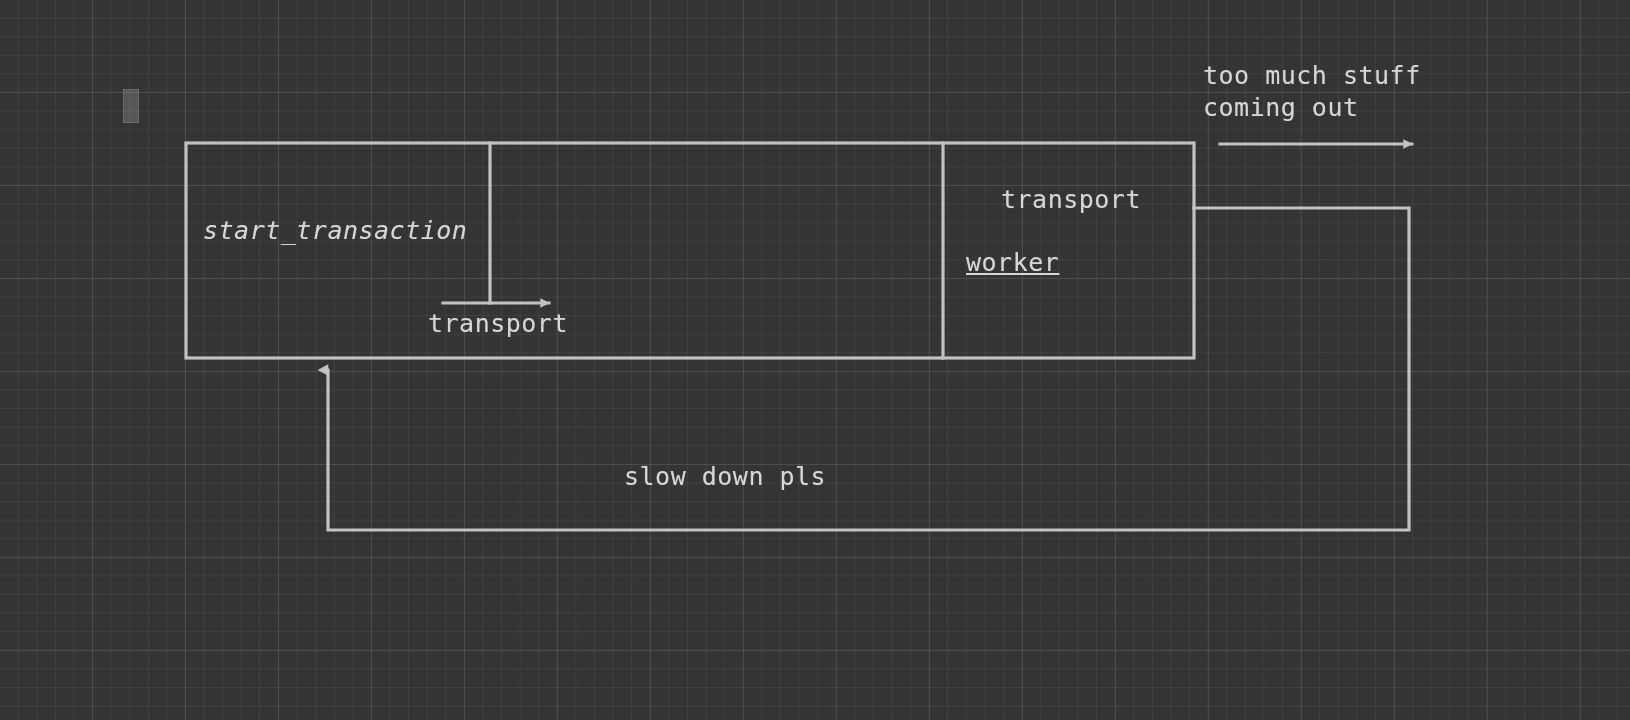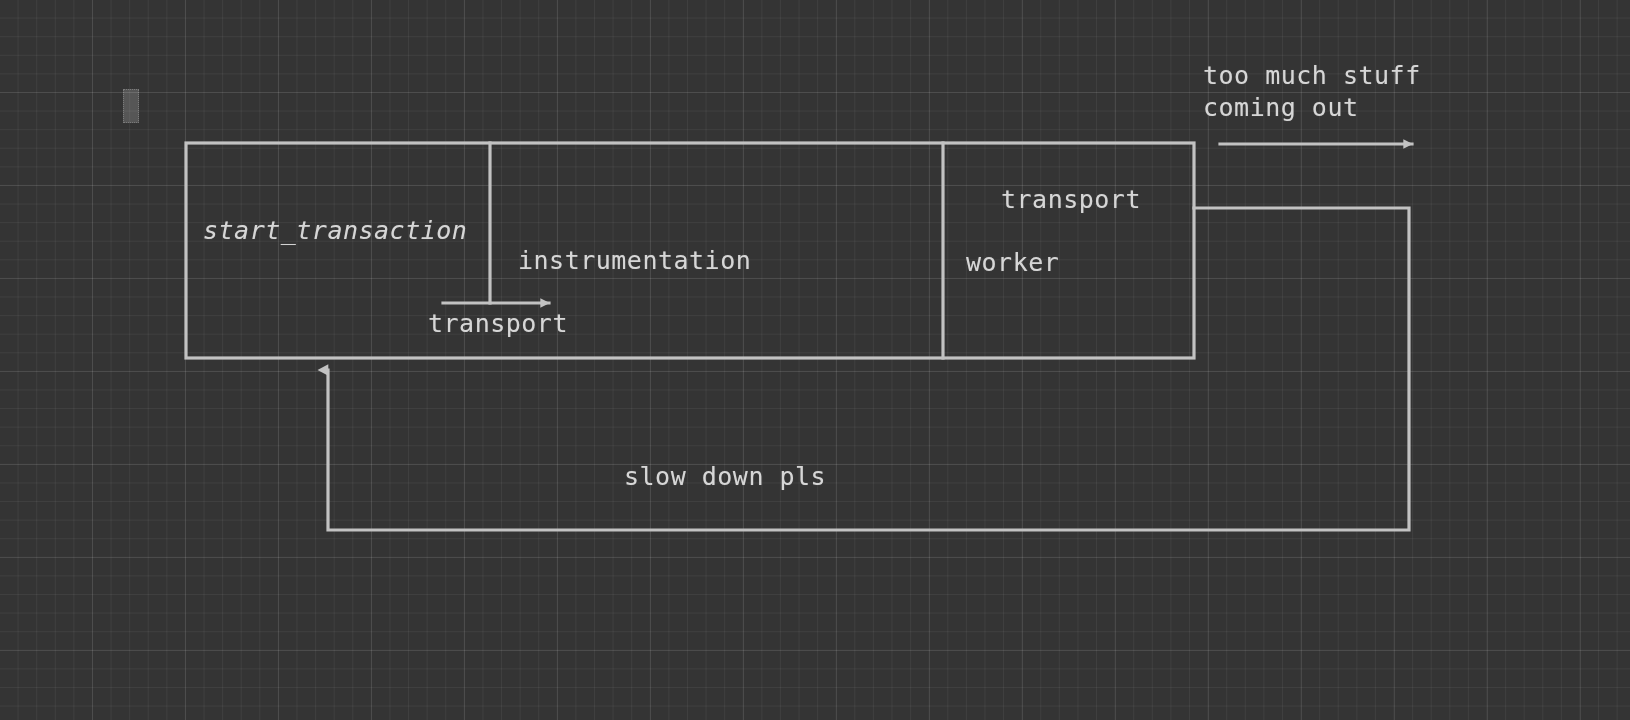--- a/index.html
+++ b/index.html
@@ -46,21 +46,21 @@
     letter-spacing: 0.5px;
     white-space: pre;
     text-shadow: 0 0 1px rgba(255,255,255,0.25);
     user-select: none;
   }
 
   #label-start-transaction { left: 203px; top: 215px; font-style: italic; }
   #label-instrumentation   { left: 518px; top: 245px; }
   #label-downsample        { left: 428px; top: 308px; }
   #label-transport         { left: 966px; top: 184px; margin-left: 35px; }
-  #label-worker            { left: 966px; top: 247px; }
+  #label-worker            { left: 966px; top: 247px; text-decoration: underline; }
   #label-slow-down         { left: 624px; top: 461px; }
   #label-too-much {
     left: 1203px;
     top: 60px;
   }
 
   #selection-marker {
     position: absolute;
     left: 123px;
     top: 89px;
@@ -100,21 +100,20 @@
       <line x1="1220" y1="144" x2="1412" y2="144" marker-end="url(#arrowRight)"></line>
 
       <path d="M1194,208 L1409,208 L1409,530 L328,530 L328,370" marker-end="url(#arrowUp)"></path>
     </g>
   </svg>
 
   <div id="selection-marker"></div>
 
   <div class="dlabel" id="label-start-transaction">start_transaction</div>
 
-  <div class="dlabel" id="label-instrumentation">instrumentation</div>
 
   <div class="dlabel" id="label-downsample">transport</div>
 
   <div class="dlabel" id="label-transport">transport</div>
 
   <div class="dlabel" id="label-worker">worker</div>
 
   <div class="dlabel" id="label-slow-down">slow down pls</div>
 
   <div class="dlabel" id="label-too-much"><span>too much stuff</span><br><span>coming out</span></div>

